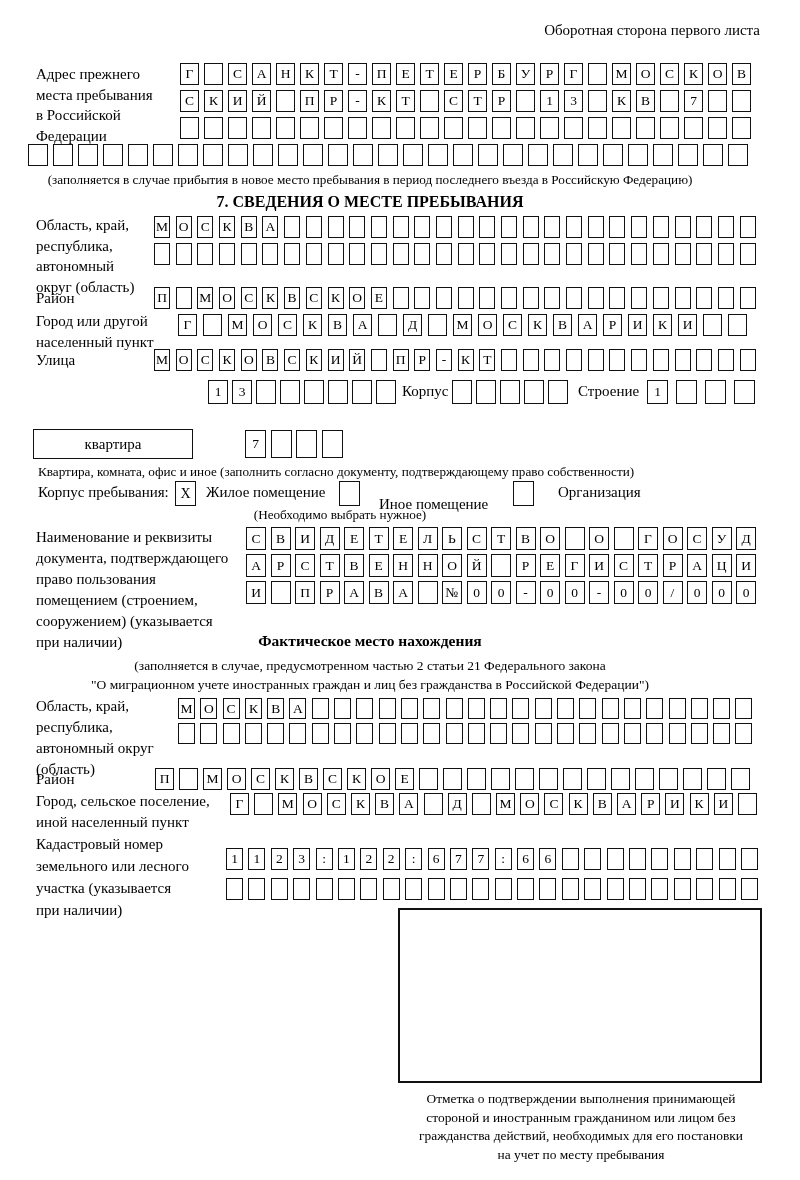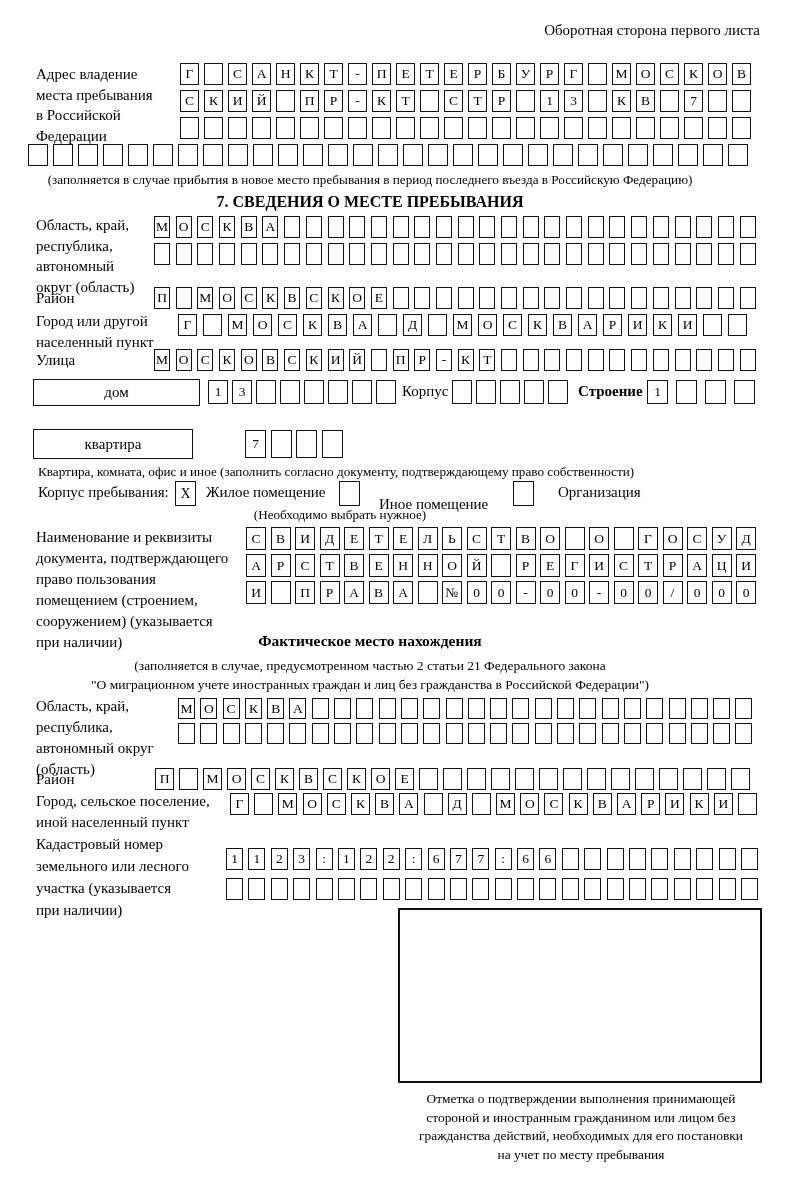--- a/index.html
+++ b/index.html
@@ -32,21 +32,21 @@
   #stamp-box{position:absolute;left:398px;top:908px;width:364px;height:175px;border:2px solid #111;box-sizing:border-box;}
   #stamp-cap{position:absolute;left:396px;top:1090px;width:370px;text-align:center;font-size:13.4px;line-height:18.5px;white-space:pre-line;}
 </style>
 </head>
 <body>
 
 <div id="page">
 
   <div class="abs" style="top:22px;right:40px;font-size:15px;">Оборотная сторона первого листа</div>
 
-  <div class="lbl" style="left:36px;top:64px;">Адрес владение
+  <div class="lbl" style="left:36px;top:64px;">Адрес прежнего
 места пребывания
 в Российской
 Федерации</div>
 
   <div class="cellrow" style="left:180px;top:63px;--cw:19px;--gap:5px;">
       <div class="cell">Г</div>
       <div class="cell"></div>
       <div class="cell">С</div>
       <div class="cell">А</div>
       <div class="cell">Н</div>
@@ -308,40 +308,39 @@
       <div class="cell"></div>
       <div class="cell"></div>
       <div class="cell"></div>
       <div class="cell"></div>
       <div class="cell"></div>
       <div class="cell"></div>
       <div class="cell"></div>
       <div class="cell"></div>
     </div>
 
-  <div class="wbox" style="left:33px;top:379px;width:167px;height:27px;">дом</div>
   <div class="cellrow" style="left:208px;top:380px;--cw:20px;--ch:24px;--gap:4px;">
       <div class="cell">1</div>
       <div class="cell">3</div>
       <div class="cell"></div>
       <div class="cell"></div>
       <div class="cell"></div>
       <div class="cell"></div>
       <div class="cell"></div>
       <div class="cell"></div>
     </div>
   <div class="inline-lbl" style="left:402px;top:383px;">Корпус</div>
   <div class="cellrow" style="left:452px;top:380px;--cw:20px;--ch:24px;--gap:4px;">
       <div class="cell"></div>
       <div class="cell"></div>
       <div class="cell"></div>
       <div class="cell"></div>
       <div class="cell"></div>
     </div>
-  <div class="inline-lbl" style="left:578px;top:383px;font-weight:bold;">Строение</div>
+  <div class="inline-lbl" style="left:578px;top:383px;">Строение</div>
   <div class="cellrow" style="left:647px;top:380px;--cw:21px;--ch:24px;--gap:8px;">
       <div class="cell">1</div>
       <div class="cell"></div>
       <div class="cell"></div>
       <div class="cell"></div>
     </div>
 
   <div class="wbox" style="left:33px;top:429px;width:160px;height:30px;">квартира</div>
   <div class="cellrow" style="left:245px;top:430px;--cw:21px;--ch:28px;--gap:4.5px;">
       <div class="cell">7</div>

